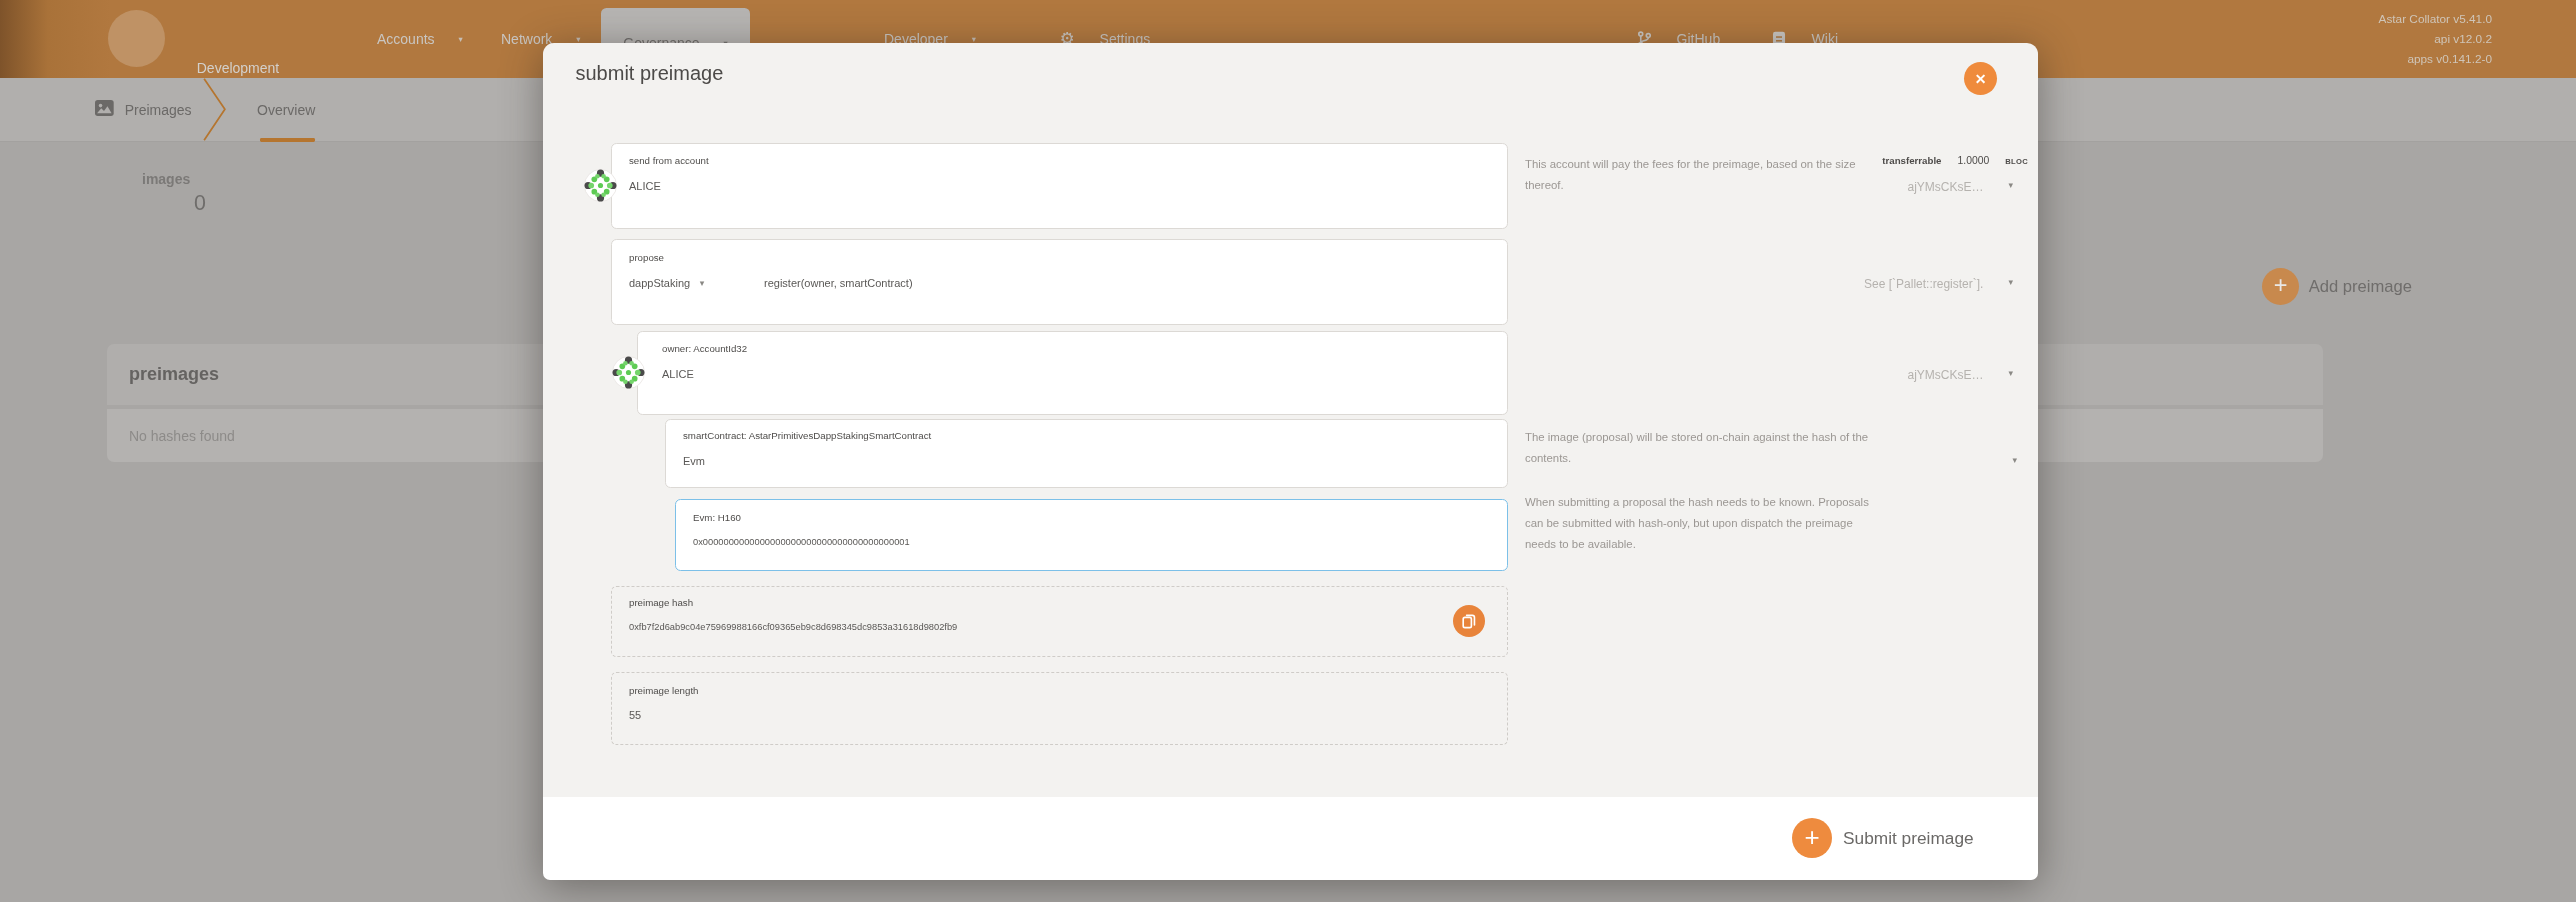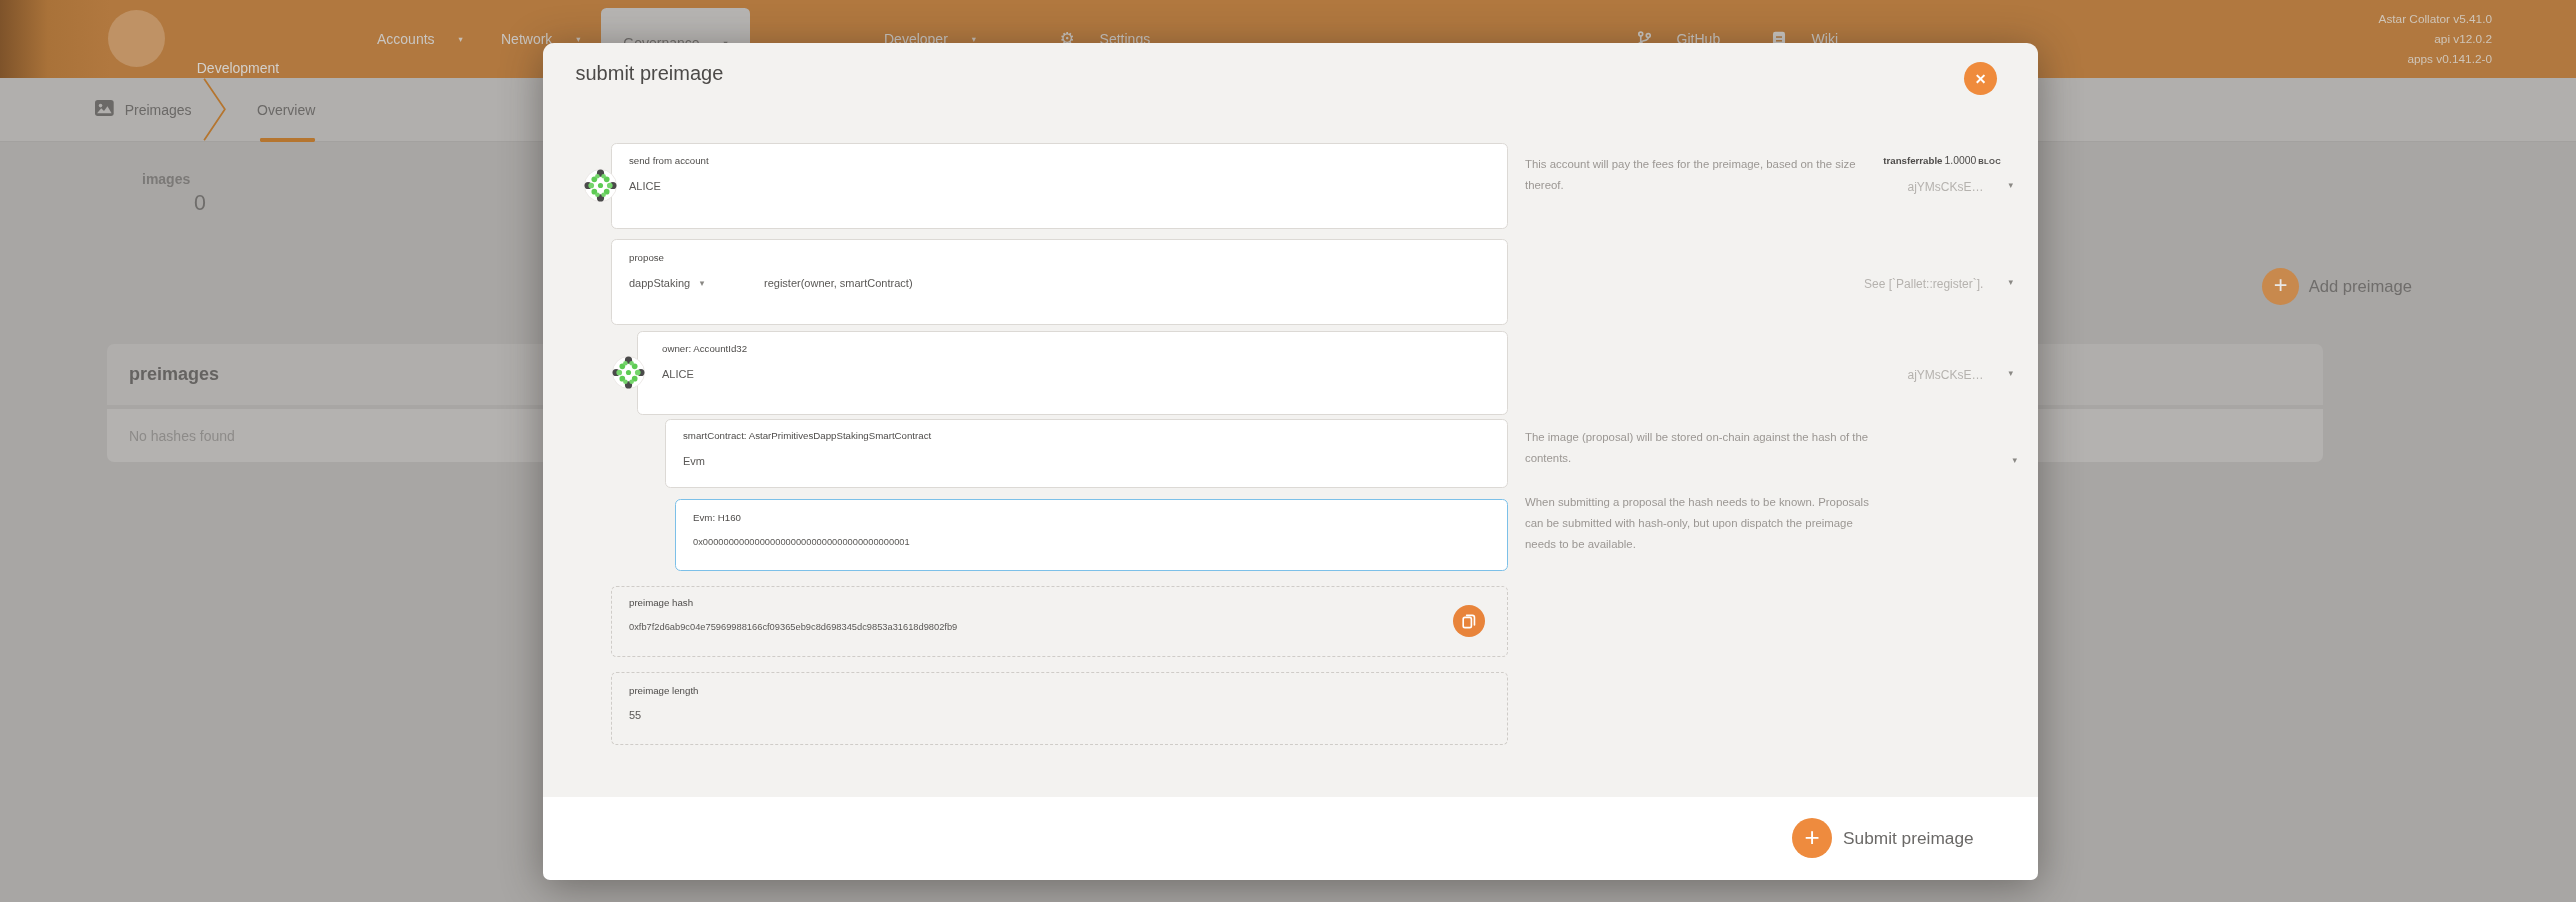--- a/index.html
+++ b/index.html
@@ -66,21 +66,21 @@
   .close-x{color:#fff;font-size:14px;font-weight:bold}
   .close-x::before{content:"✕"}
   .fbox{position:absolute;background:#fff;border:1.4px solid #dcd9d5;border-radius:5.5px;box-sizing:border-box}
   .fbox.dashed{background:transparent;border:1.4px dashed #cfccc8}
   .fbox.focused{border:1.4px solid #7cc0e8}
   .flabel{position:absolute;font-size:9.7px;font-weight:normal;color:#4e4c4a;white-space:nowrap}
   .fvalue{position:absolute;font-size:11px;color:#5a5856;white-space:nowrap}
   .fhash{font-size:9.3px}
   .faddr{position:absolute;font-size:12px;color:#b5b2ae;display:flex;gap:25px;white-space:nowrap}
   .fright{right:25px}
-  .balance-line{position:absolute;right:37px;display:flex;align-items:baseline;gap:2px;white-space:nowrap}
+  .balance-line{position:absolute;right:10px;display:flex;align-items:baseline;gap:16px;white-space:nowrap}
   .balance-line .b-label{font-size:9.7px;font-weight:bold;color:#4e4c4a}
   .balance-line .b-val{font-size:10.4px;color:#4e4c4a}
   .balance-line .b-unit{font-size:7.6px;font-weight:bold;color:#4e4c4a;letter-spacing:0.3px}
   .sel-doc{color:#b5b2ae}
   .identicon{position:absolute;width:33px;height:33px}
   .copy-btn{position:absolute;left:910px;top:562px;width:32px;height:32px;border-radius:50%;
     background:#e8843b;display:flex;align-items:center;justify-content:center;cursor:pointer}
   .help-col{position:absolute;left:982px;width:349px;font-size:11.4px;line-height:21px;color:#9b9793}
   .modal-footer{position:absolute;left:0;top:754px;width:1495px;height:83px;background:#fff;
     border-radius:0 0 7px 7px}

